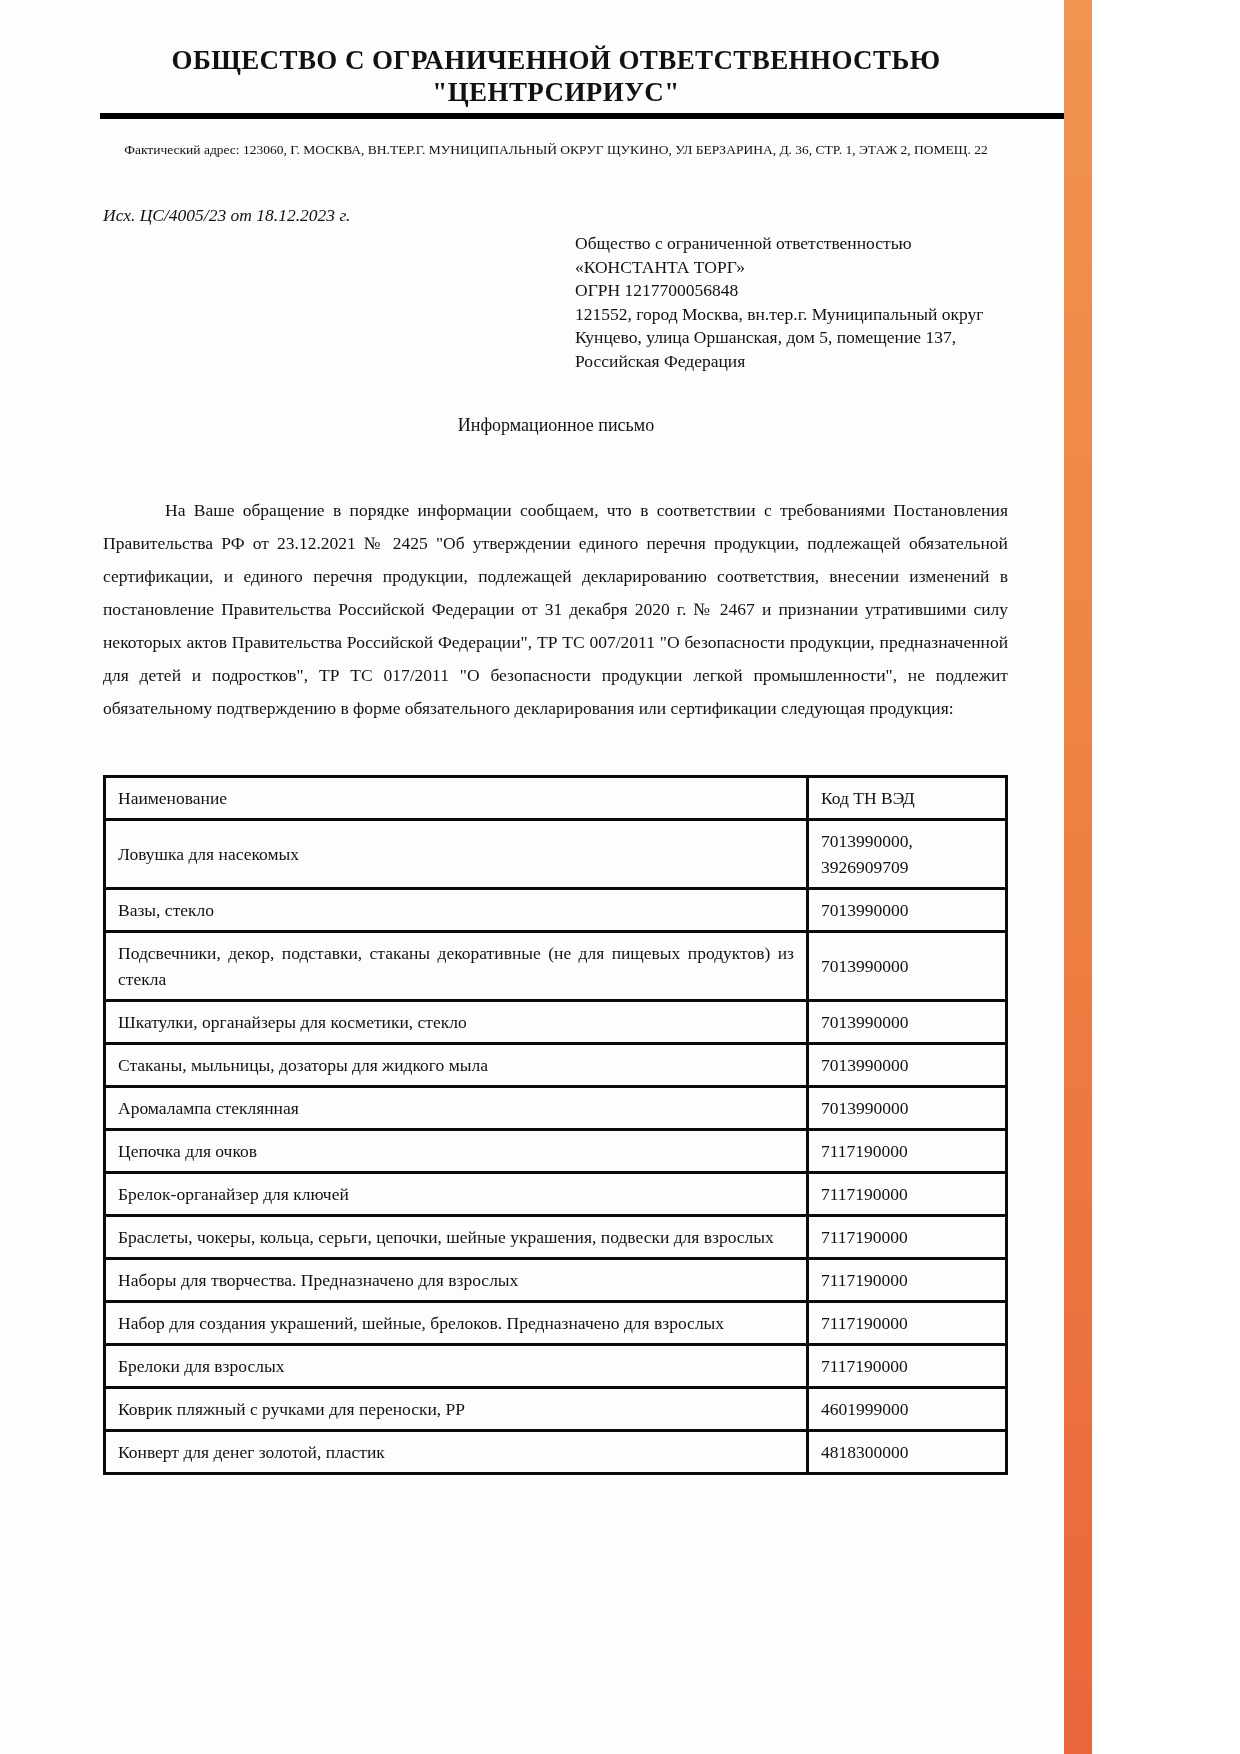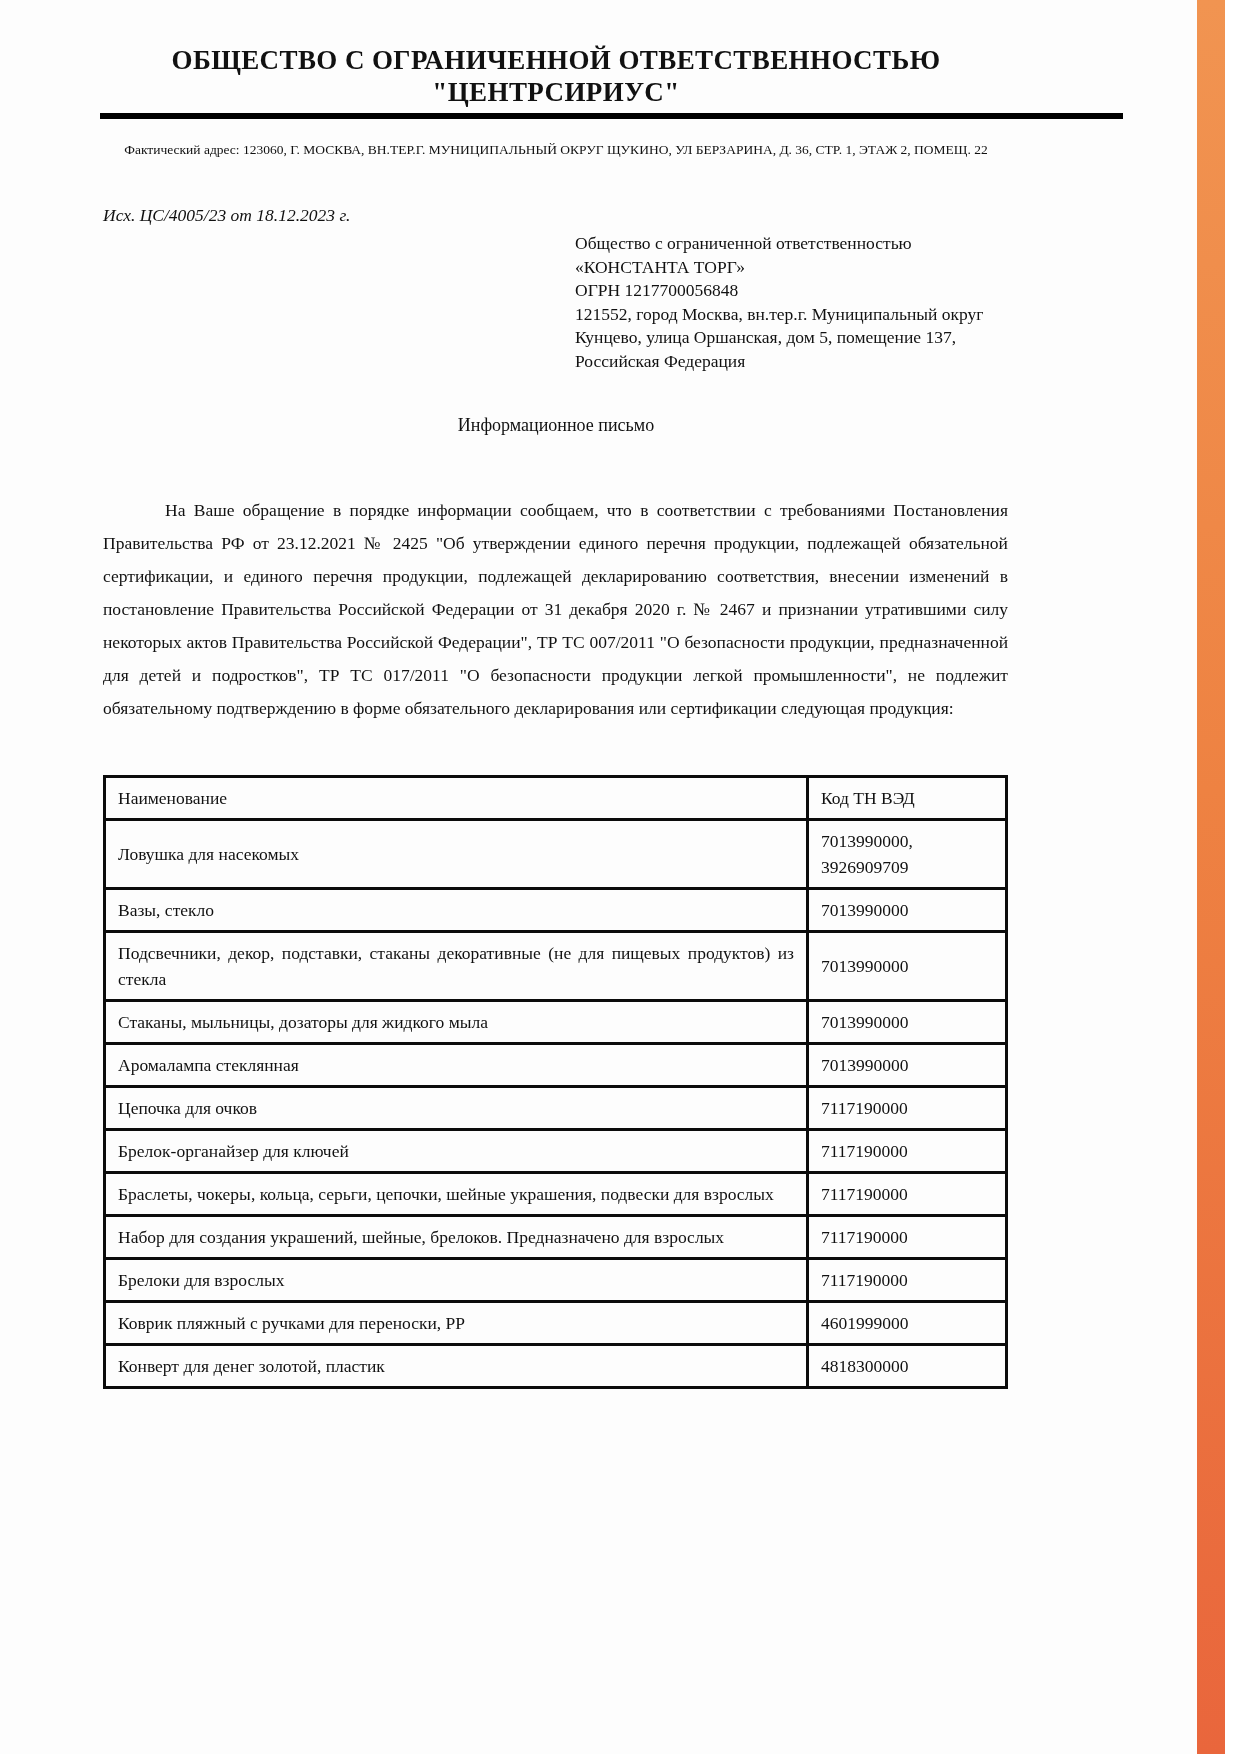--- a/index.html
+++ b/index.html
@@ -1,18 +1,18 @@
 <!DOCTYPE html>
 <html lang="ru"><head>
 <meta charset="utf-8">
 <style>
   html, body { margin: 0; padding: 0; background: #ffffff; }
   .page {
     position: relative;
-    width: 1225px;
+    width: 1092px;
     height: 1754px;
     background: #fdfdfd;
     font-family: "Liberation Serif", "DejaVu Serif", serif;
     color: #111111;
     overflow: hidden;
   }
   .accent-strip {
     position: absolute;
     top: 0; right: 0;
     width: 28px; height: 1754px;
@@ -110,37 +110,45 @@
         </tr>
         <tr>
           <td class="name-cell name-col">Вазы, стекло</td>
           <td class="code-col">7013990000</td>
         </tr>
         <tr>
           <td class="name-cell name-col">Подсвечники, декор, подставки, стаканы декоративные (не для пищевых продуктов) из стекла</td>
           <td class="code-col">7013990000</td>
         </tr>
         <tr>
+          <td class="name-cell name-col">Шкатулки, органайзеры для косметики, стекло</td>
+          <td class="code-col">7013990000</td>
+        </tr>
+        <tr>
           <td class="name-cell name-col">Стаканы, мыльницы, дозаторы для жидкого мыла</td>
           <td class="code-col">7013990000</td>
         </tr>
         <tr>
           <td class="name-cell name-col">Аромалампа стеклянная</td>
           <td class="code-col">7013990000</td>
         </tr>
         <tr>
           <td class="name-cell name-col">Цепочка для очков</td>
           <td class="code-col">7117190000</td>
         </tr>
         <tr>
           <td class="name-cell name-col">Брелок-органайзер для ключей</td>
           <td class="code-col">7117190000</td>
         </tr>
         <tr>
           <td class="name-cell name-col">Браслеты, чокеры, кольца, серьги, цепочки, шейные украшения, подвески для взрослых</td>
+          <td class="code-col">7117190000</td>
+        </tr>
+        <tr>
+          <td class="name-cell name-col">Наборы для творчества. Предназначено для взрослых</td>
           <td class="code-col">7117190000</td>
         </tr>
         <tr>
           <td class="name-cell name-col">Набор для создания украшений, шейные, брелоков. Предназначено для взрослых</td>
           <td class="code-col">7117190000</td>
         </tr>
         <tr>
           <td class="name-cell name-col">Брелоки для взрослых</td>
           <td class="code-col">7117190000</td>
         </tr>

